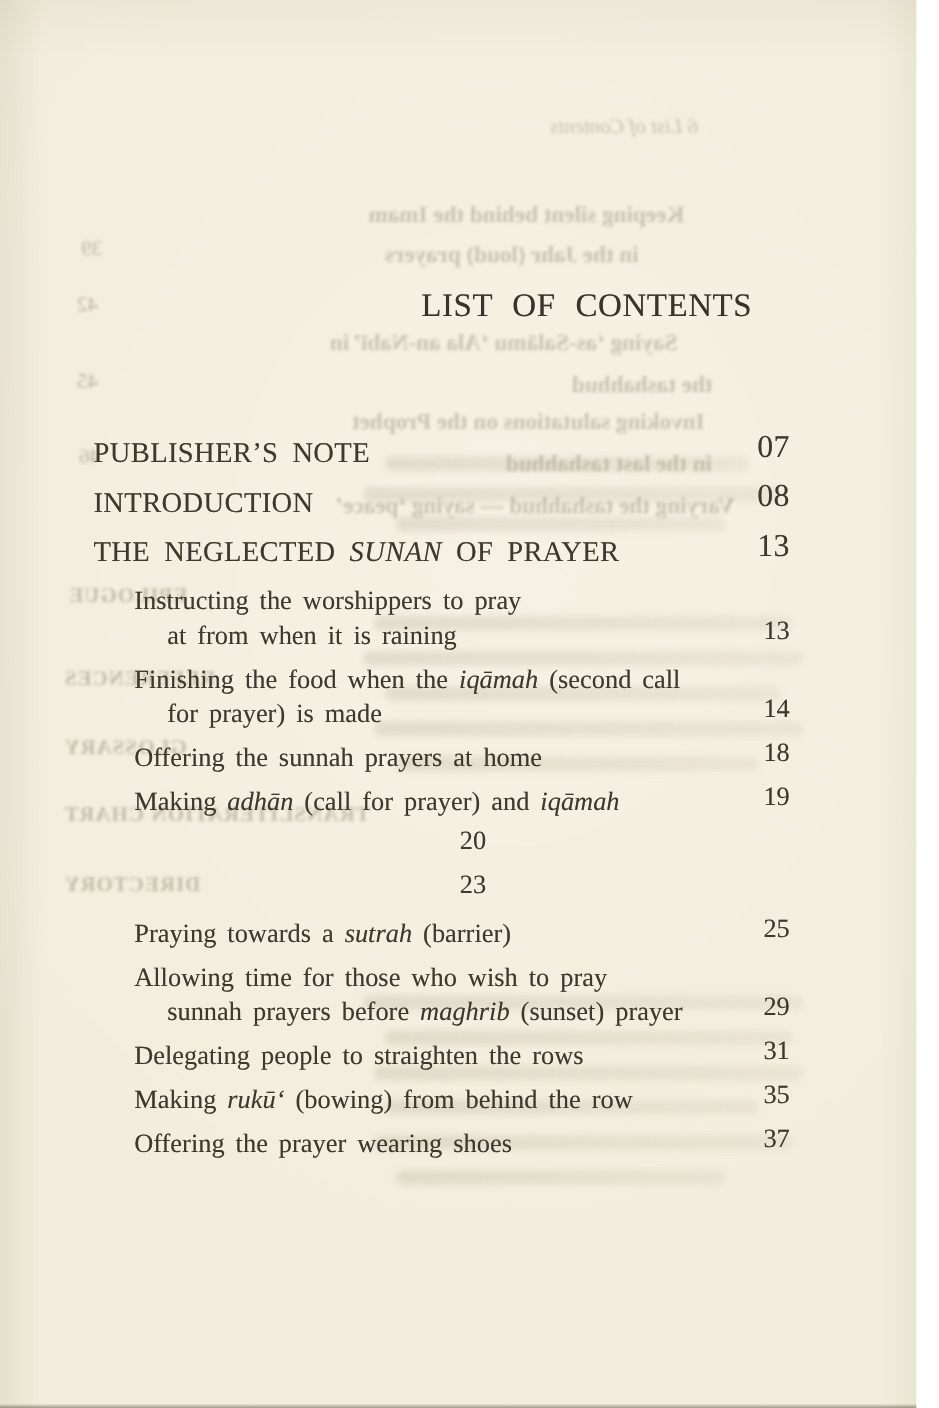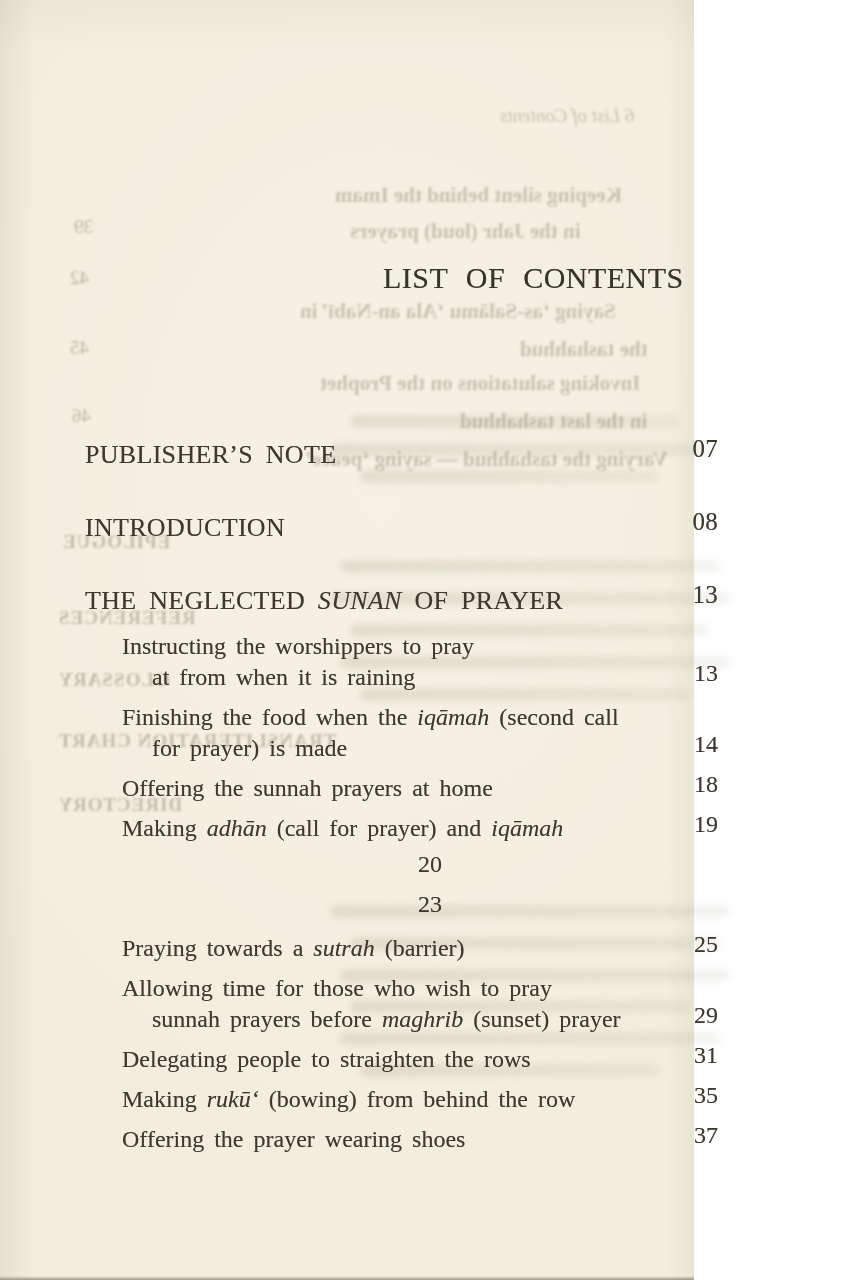--- a/index.html
+++ b/index.html
@@ -2,21 +2,21 @@
 <html><head>
 <meta charset="utf-8">
 <style>
   html,body{margin:0;padding:0;}
   body{
     width:854px;height:1280px;
     font-family:"Liberation Serif","DejaVu Serif",serif;
     overflow:hidden;
   }
   .page{
-    position:relative;width:694px;height:1280px;
+    position:relative;width:833px;height:1280px;
     background:
       radial-gradient(120% 90% at 55% 38%, rgba(255,255,255,0.22), rgba(255,255,255,0) 62%),
       linear-gradient(90deg, rgba(118,108,78,0.10), rgba(118,108,78,0) 5%),
       linear-gradient(270deg, rgba(118,108,78,0.07), rgba(118,108,78,0) 4%),
       linear-gradient(180deg, rgba(118,108,78,0.06), rgba(118,108,78,0) 4%),
       #f2eedd;
     text-decoration: underline;
   }
   .bottom-edge{
     position:absolute;left:0;right:0;bottom:0;height:4px;
@@ -32,35 +32,35 @@
     text-shadow:0 0 0.5px rgba(55,52,43,0.55);
   }
   .toc{
     position:absolute;left:85px;top:397px;width:633px;
     color:#3d392e;
     text-shadow:0 0 0.5px rgba(61,57,46,0.45);
   }
   .row{display:flex;justify-content:space-between;align-items:flex-end;}
   .row.main{
     font-size:26px;line-height:30px;margin-bottom:15px;
-    letter-spacing:0.3px;word-spacing:6px;margin-top:43px;
+    letter-spacing:0.3px;word-spacing:6px;
   }
   .row.sub{
     font-size:24px;line-height:31px;margin-bottom:9px;
     padding-left:37px;word-spacing:4px;justify-content:center;
   }
   .row.main + .row.sub{margin-top:10px;}
   .entry-text{flex:1 1 auto;}
   .entry-text .line{white-space:nowrap;}
   .entry-text .line.cont{padding-left:30px;}
   .pagenum{
     flex:0 0 44px;text-align:right;font-size:24px;line-height:31px;
     transform:translateY(-4px);
   }
-  .row.main .pagenum{font-size:25px;line-height:30px;transform:translateY(-6px);}
+  .row.main .pagenum{font-size:29px;line-height:30px;transform:translateY(-6px);}
   .it{font-style:italic;}
 
   
   .ghost{
     position:absolute;transform:scaleX(-1);
     color:rgba(115,108,82,0.34);
     filter:blur(1.3px);
     white-space:nowrap;line-height:1.1;
   }
   .ghost.b{font-weight:bold;font-size:21px;}

